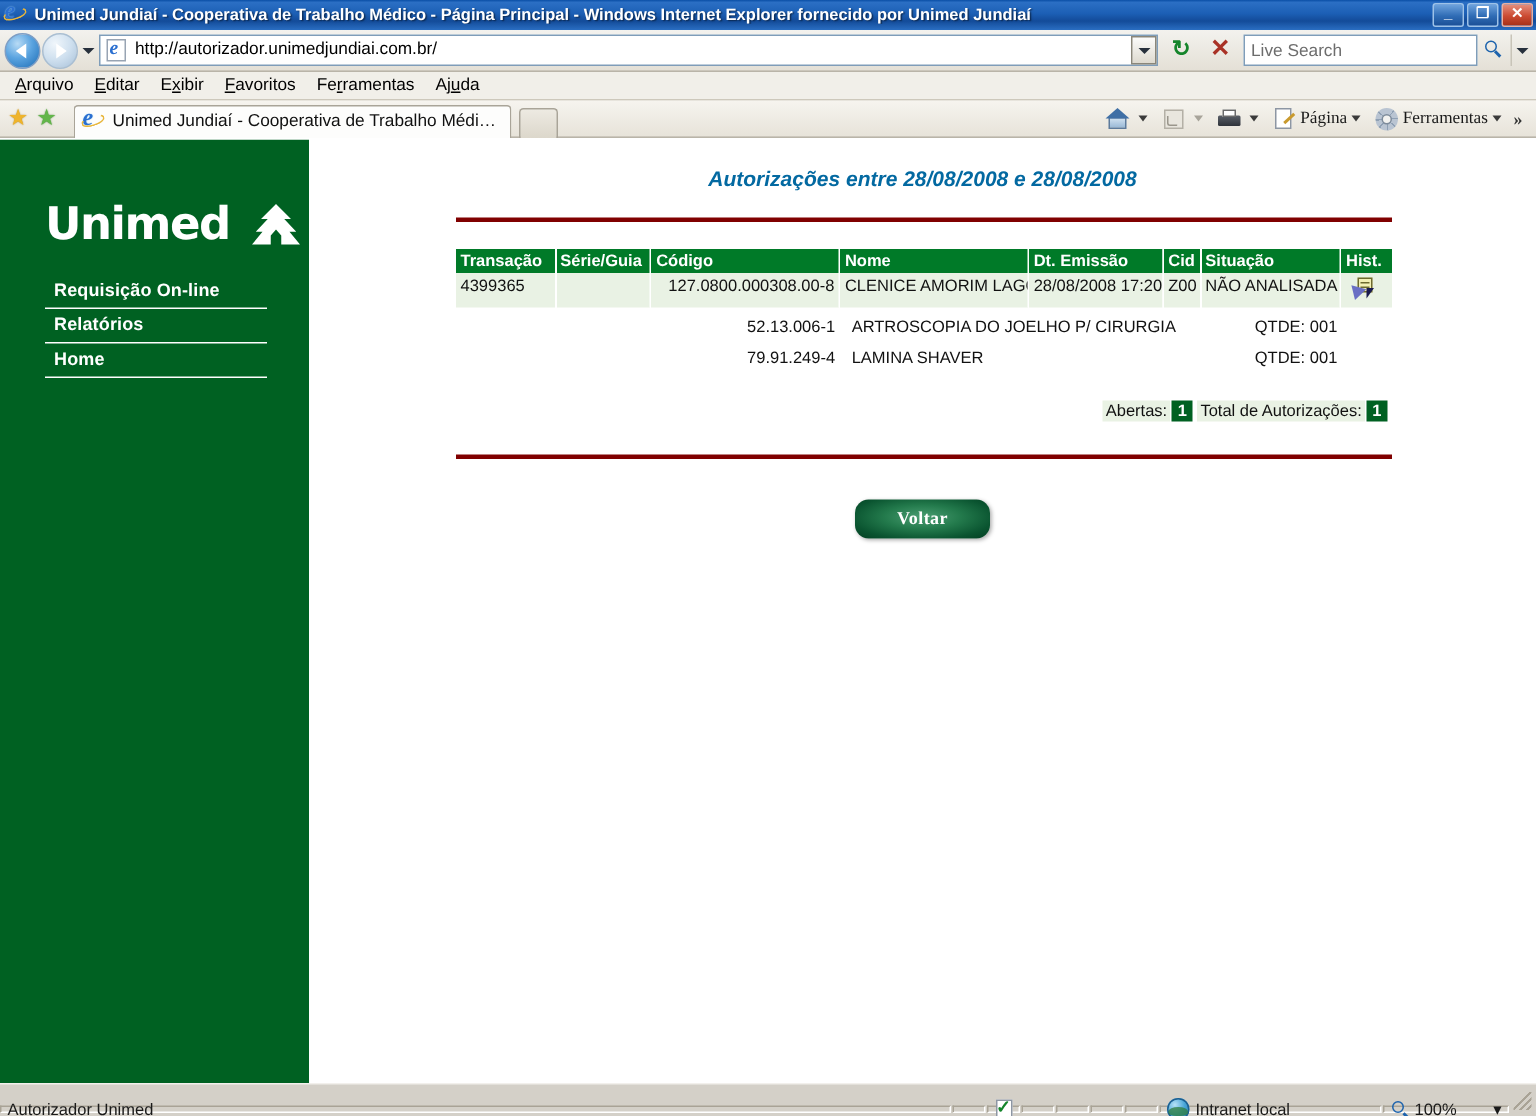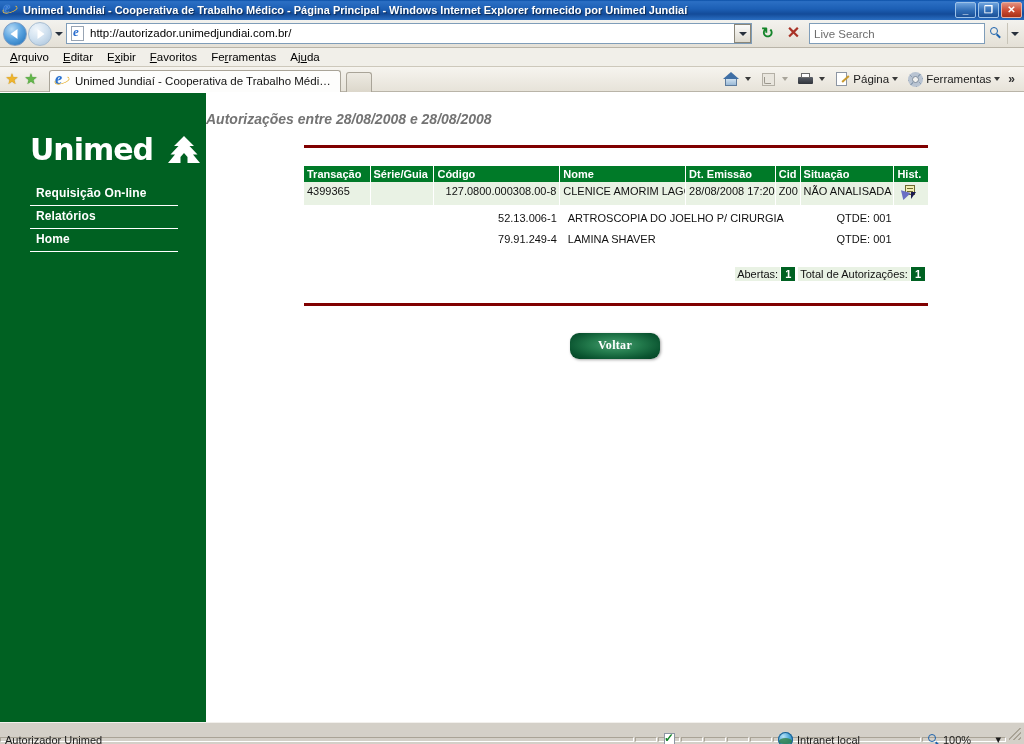--- a/index.html
+++ b/index.html
@@ -231,21 +231,21 @@
     position: absolute;
     inset: 0;
     color: #a93226;
     font-size: 16px;
     text-align: center;
     line-height: 22px;
     font-weight: bold;
     font-family: "Liberation Sans", sans-serif;
   }
   .search-wrap {
-    width: 176px; height: 21px;
+    width: 156px; height: 21px;
     background: #fff;
     border: 1px solid #7f9db9;
     box-sizing: border-box;
     display: flex;
     align-items: center;
     margin-left: 3px;
     flex: none;
   }
   .search-wrap input {
     border: 0; outline: 0;
@@ -372,20 +372,21 @@
     margin-left: 5px;
     flex: none;
     box-sizing: border-box;
   }
   .cmdbar {
     display: flex;
     align-items: center;
     flex: none;
     gap: 1px;
     padding-right: 2px;
+    font-family: Liberation Serif, serif;
   }
   .cmd {
     display: flex;
     align-items: center;
     font-size: 11.5px;
     color: #1a1a1a;
     padding: 1px 2px;
     white-space: nowrap;
   }
   .cmd .ci { width: 17px; height: 17px; position: relative; margin-right: 2px; flex: none; }
@@ -574,22 +575,22 @@
     line-height: 14px;
   }
 
   .content {
     flex: 1 1 auto;
     background: #ffffff;
     position: relative;
     overflow: hidden;
   }
   .page-title {
-    text-align: left;
-    color: #737373;
+    text-align: center;
+    color: #0369a1;
     font-size: 14px;
     font-weight: bold;
     font-style: italic;
     padding-top: 18px;
     font-family: "Liberation Sans", sans-serif;
   }
   .rule {
     height: 3px;
     background: #800000;
     margin: 18px 96px 0 98px;

